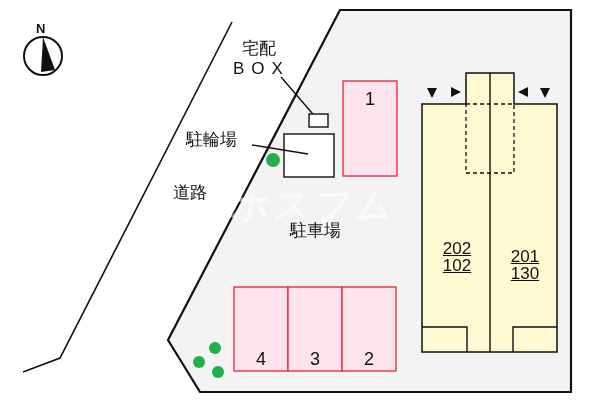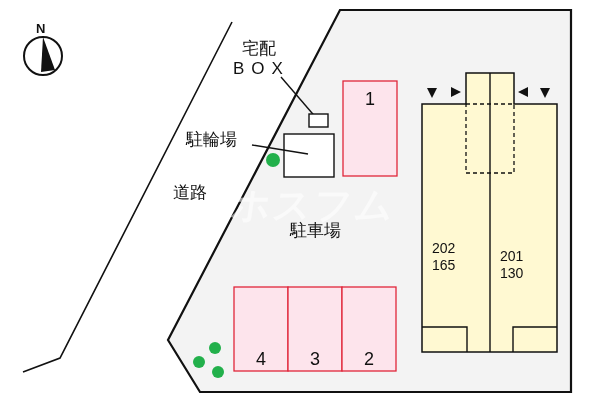--- a/index.html
+++ b/index.html
@@ -3,21 +3,21 @@
   <meta charset="utf-8">
   <style>
     html, body { margin: 0; padding: 0; background: #ffffff; }
     body { width: 600px; height: 400px; position: relative; overflow: hidden;
            font-family: "DejaVu Sans", "Liberation Sans", sans-serif; }
     svg { position: absolute; left: 0; top: 0; }
     .lbl { position: absolute; color: #111; white-space: nowrap; line-height: 1; }
     .jp { font-size: 17px; }
     .box-lbl { font-size: 17px; letter-spacing: 7px; font-family: "Liberation Sans", sans-serif; }
     .num { font-family: "Liberation Sans", sans-serif; font-size: 18px; text-align: center; }
-    .unit { font-family: "Liberation Sans", sans-serif; font-size: 14px; text-align: left; line-height: 17px; }
+    .unit { font-family: "Liberation Sans", sans-serif; font-size: 17px; text-align: center; line-height: 17px; text-decoration: underline; }
     .north { font-family: "Liberation Sans", sans-serif; font-size: 13px; font-weight: bold; }
     .wm { position: absolute; color: rgba(255,255,255,0.55); font-size: 38px; font-weight: bold;
           letter-spacing: 2px; transform: skewX(-8deg); }
   </style>
 </head>
 <body>
 
 <svg width="600" height="400" viewBox="0 0 600 400">
 
   <polyline points="232,22 60,358 23,372" fill="none" stroke="#111" stroke-width="1.6"></polyline>
@@ -74,18 +74,18 @@
 
 <div class="lbl jp" style="left:290px; top:222px;">駐車場</div>
 
 <div class="lbl num" style="left:343px; top:90px; width:54px;">1</div>
 <div class="lbl num" style="left:234px; top:350px; width:54px;">4</div>
 <div class="lbl num" style="left:288px; top:350px; width:54px;">3</div>
 <div class="lbl num" style="left:342px; top:350px; width:54px;">2</div>
 
 <div class="lbl unit" style="left:432px; top:240px; width:50px;">
   <div>202</div>
-  <div>165</div>
+  <div>102</div>
 </div>
 <div class="lbl unit" style="left:500px; top:248px; width:50px;">
   <div>201</div>
   <div>130</div>
 </div>
 
 </body></html>

